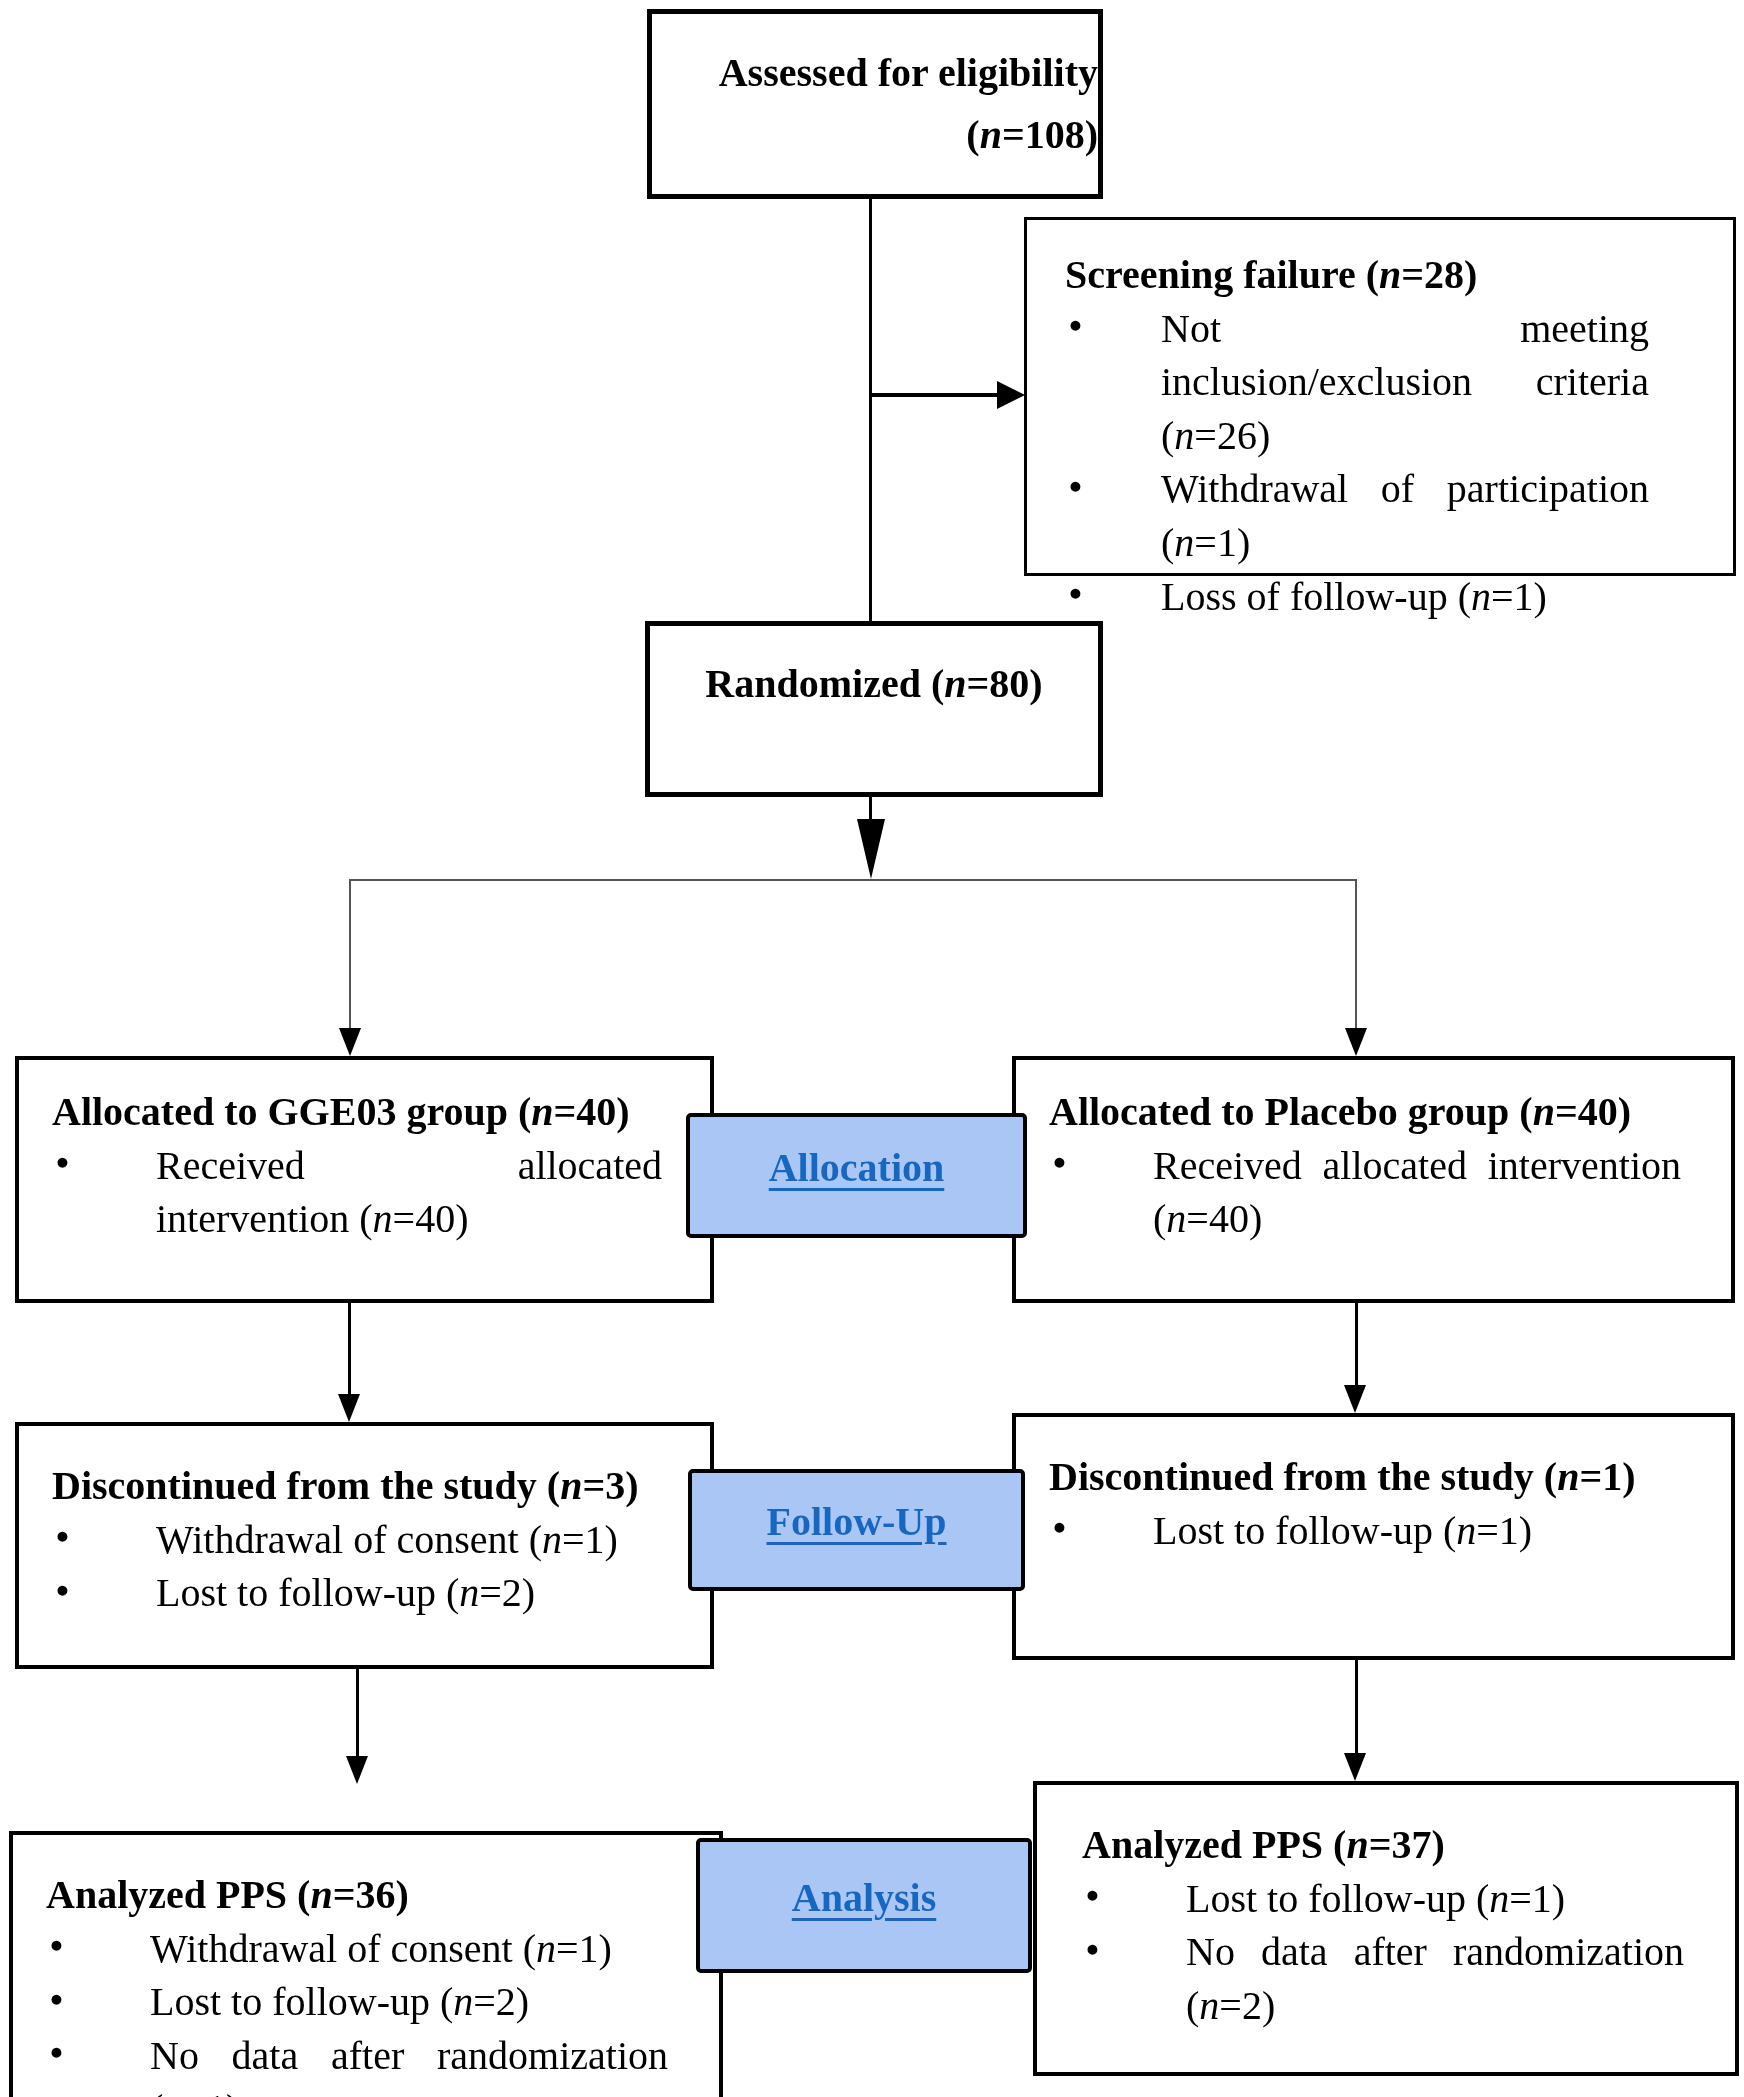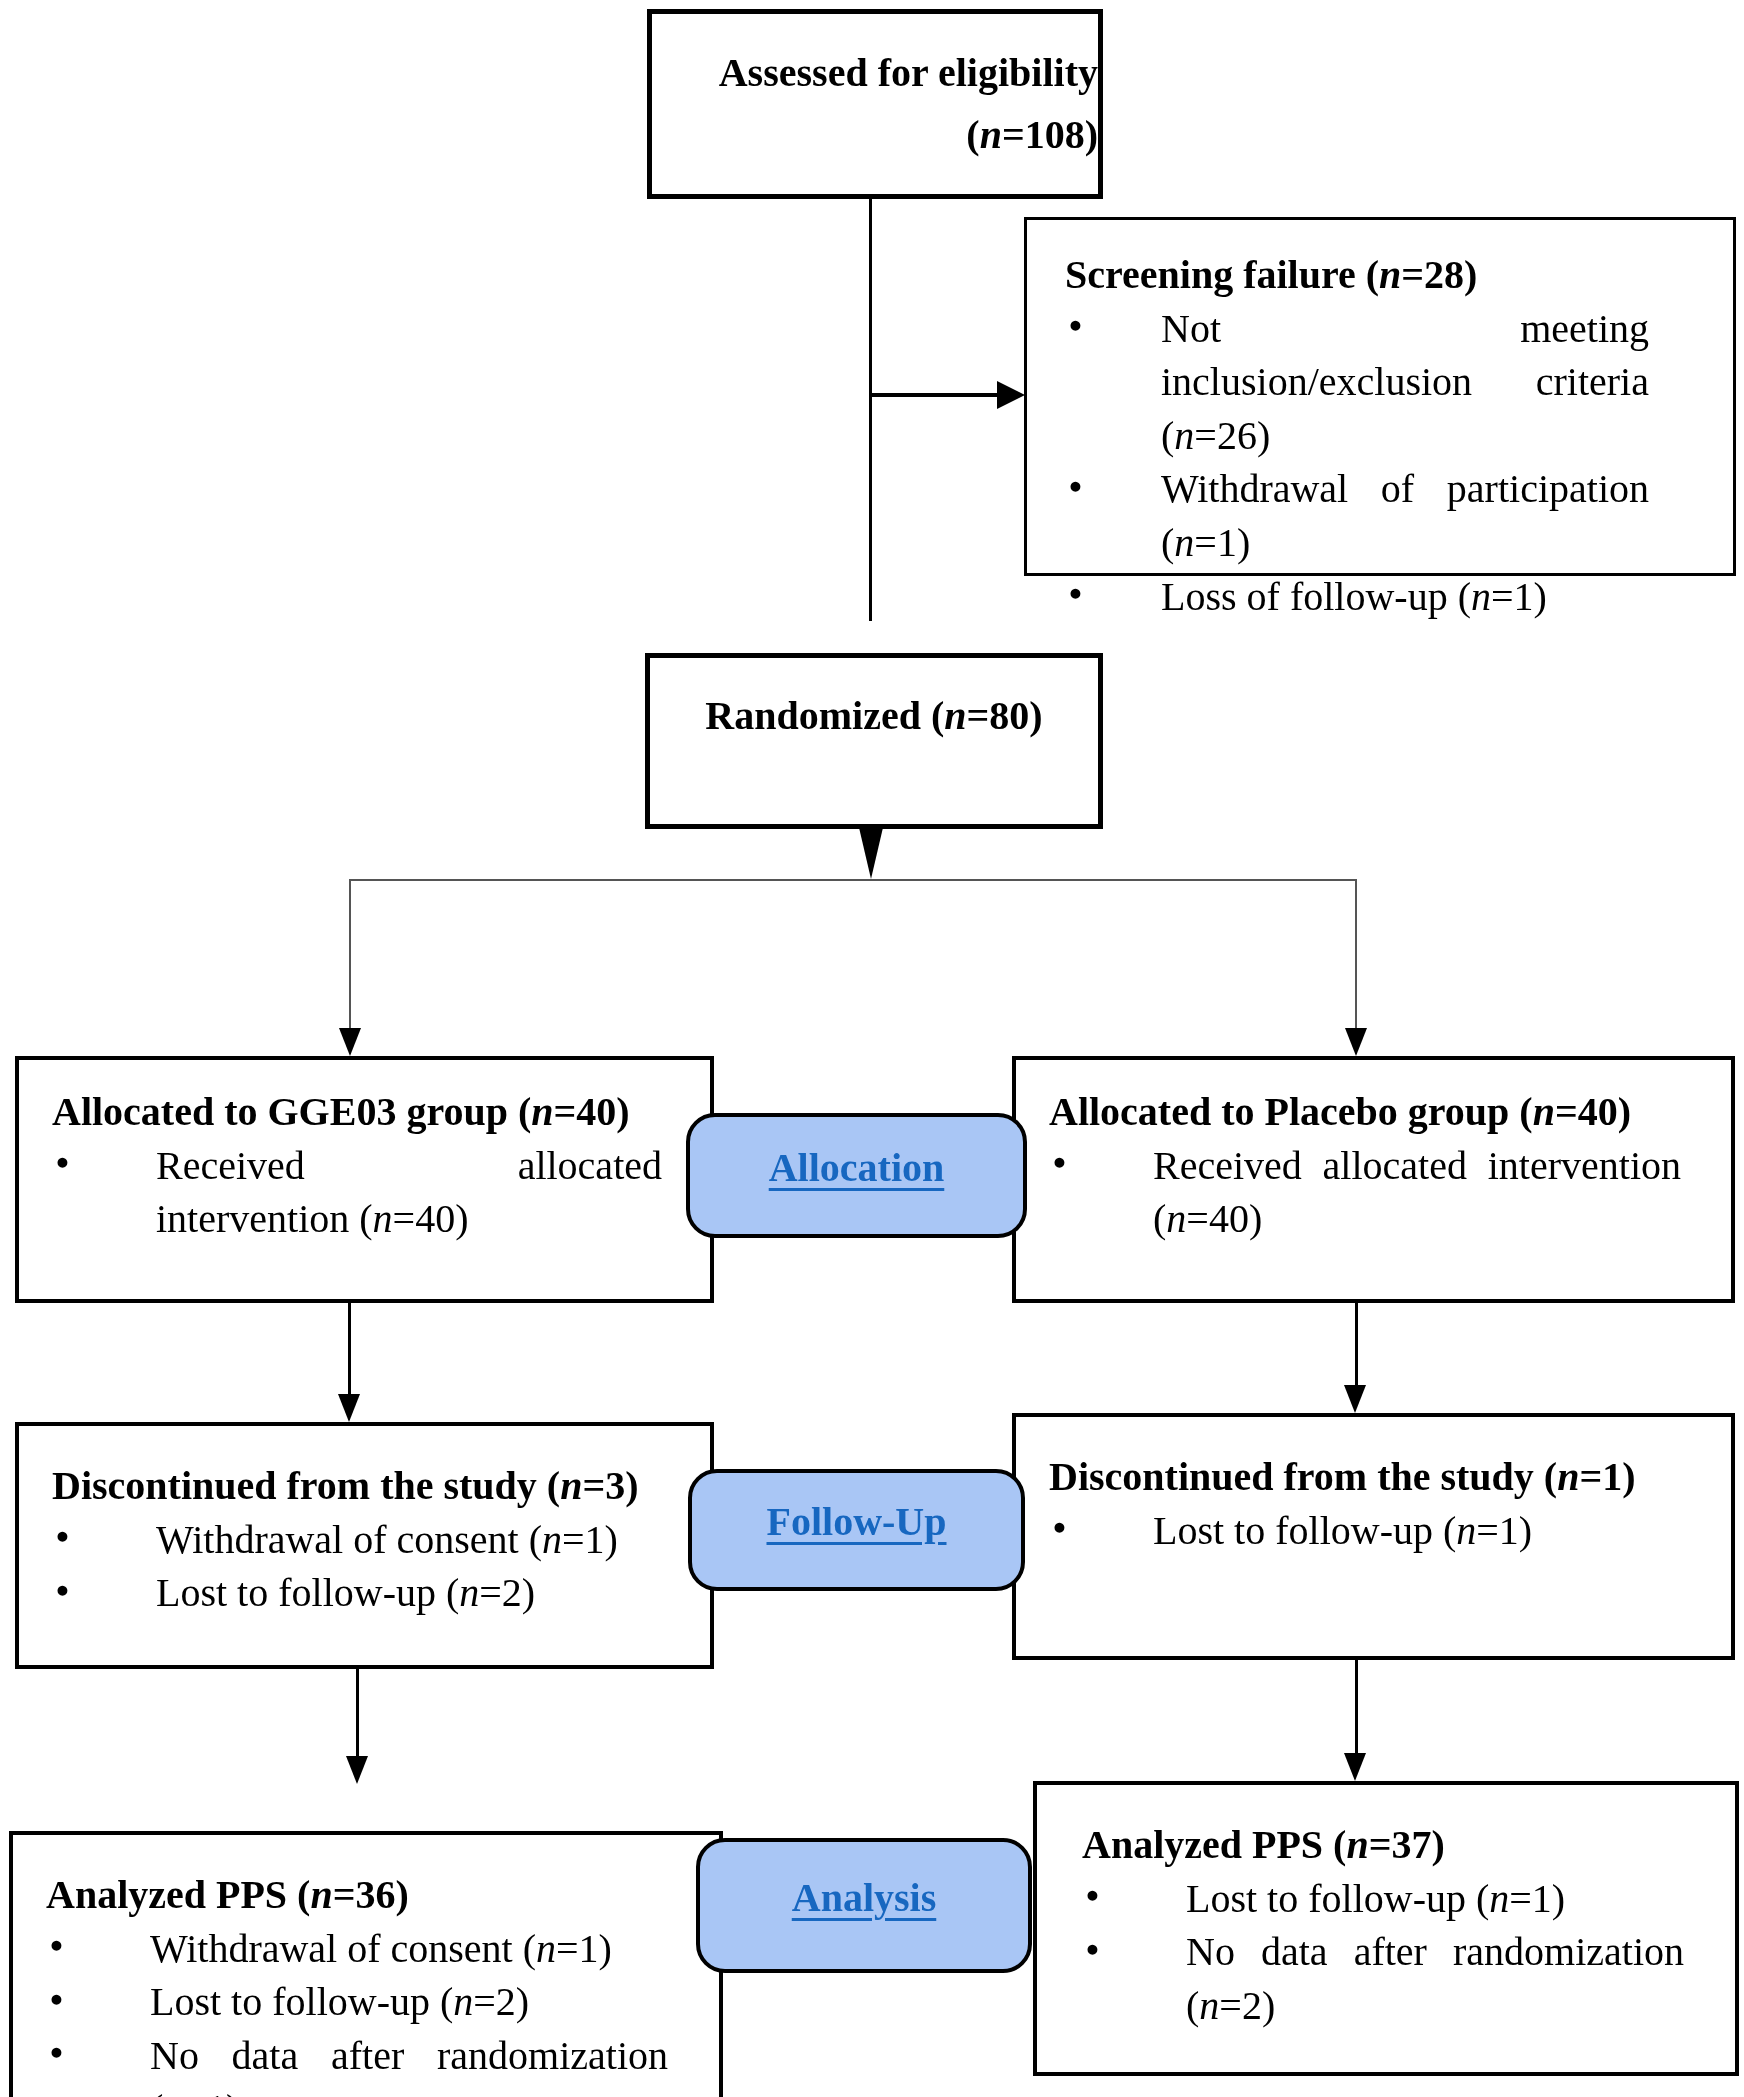--- a/index.html
+++ b/index.html
@@ -34,34 +34,34 @@
     font-size:23px;
   }
   
   .box.assessed   { left:647px; top:9px;   width:456px;  height:190px; border-width:5.4px;
                     display:flex; align-items:center; justify-content:center;
                     text-align:right; line-height:1.55; }
   .box.screening  { left:1024px; top:217px;  width:712px; height:359px; border-width:3.6px;
                     padding:28px 36px 6px 38px; }
   .box.screening .bullets li { padding-left:96px; padding-right:48px; }
   .box.randomized { left:645px; top:621px; width:458px;  height:176px; border-width:5.4px;
-                    padding-top:31px; text-align:center;margin-top:32px; }
+                    padding-top:31px; text-align:center; }
   .box.alloc-l    { left:15px;   top:1056px; width:699px; height:247px; padding:25px 30px 6px 33px; }
   .box.alloc-r    { left:1012px; top:1056px; width:723px; height:247px; padding:25px 32px 6px 33px; }
   .box.fu-l       { left:15px;   top:1422px; width:699px; height:247px; padding:33px 30px 6px 33px; }
   .box.fu-r       { left:1012px; top:1413px; width:723px; height:247px; padding:33px 30px 6px 33px; }
   .box.an-l       { left:9px;   top:1784px; width:714px; height:386px; padding:33px 33px 6px 33px;margin-top:47px; }
   .box.an-r       { left:1033px; top:1781px; width:706px; height:295px; padding:33px 33px 6px 45px; }
 
   
   .stage {
     position:absolute;
     background:#a9c6f5;
     border:4.2px solid #000;
-    border-radius:29px;
+    border-radius:5px;
     box-sizing:border-box;
     display:flex; align-items:center; justify-content:center;
     padding-bottom:17px;
     font-size:40px; font-weight:bold;
     color:#1767c0;
     text-decoration:underline;
     text-decoration-thickness:3px;
     text-underline-offset:7.2px;
     z-index:5;
   }

